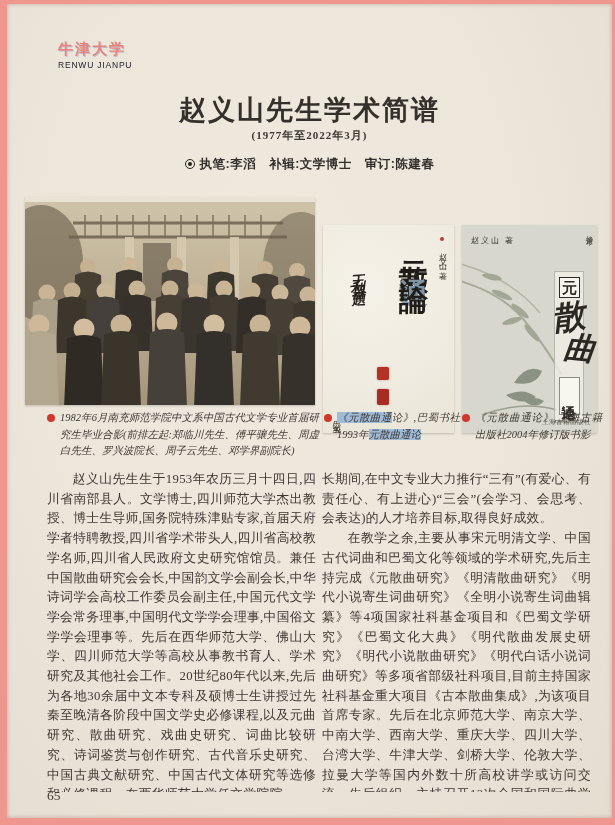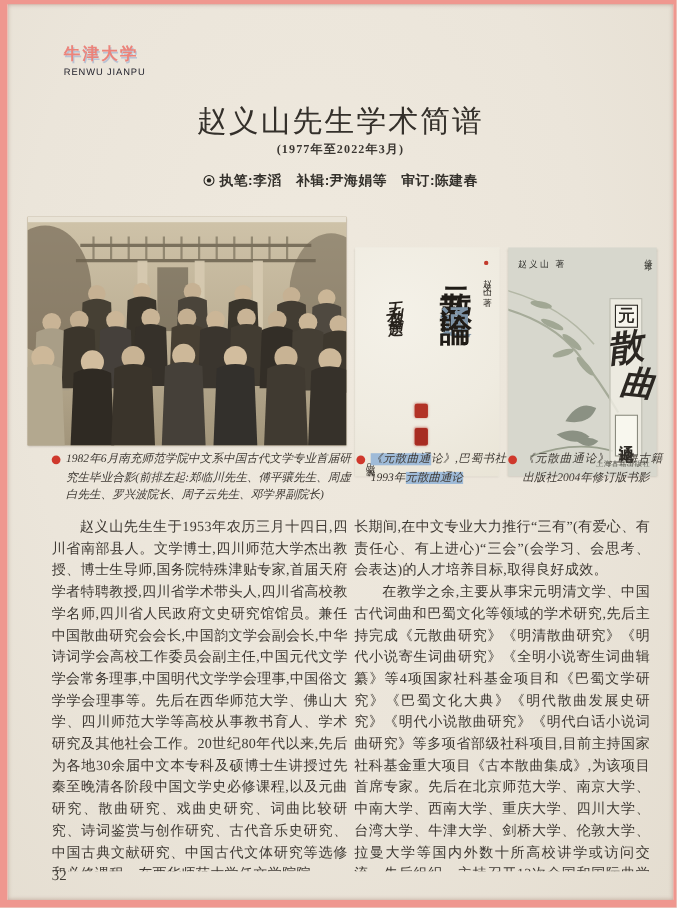--- a/index.html
+++ b/index.html
@@ -14,21 +14,21 @@
   
   .masthead { position:absolute; left:51px; top:36px; }
   .mast-cn { font-family:"Liberation Sans", sans-serif; font-weight:bold;
              font-size:15px; letter-spacing:2px; color:#ec837a;
              text-shadow:1px 1px 0 rgba(90,130,200,.35); }
   .mast-en { font-family:"Liberation Sans", sans-serif; font-weight:normal;
              font-size:8.5px; letter-spacing:.8px; color:#23232d; margin-top:1px; }
 
   
   .title { position:absolute; top:88px; left:0; width:100%; text-align:center;
-           font-family:"Liberation Sans", sans-serif; font-weight:normal;
+           font-family:"Liberation Sans", sans-serif; font-weight:bold;
            font-size:27px; letter-spacing:2px; color:#34302b; }
   .subtitle { position:absolute; top:124px; left:0; width:100%; text-align:center;
               font-size:11px; letter-spacing:1px; color:#3a3631; font-weight:bold; }
   .byline { position:absolute; top:152px; left:0; width:100%; text-align:center;
             font-family:"Liberation Sans", sans-serif; font-weight:bold;
             font-size:12.5px; color:#33302b; letter-spacing:.5px; }
   .target-icon { display:inline-block; width:10px; height:10px; border:1.5px solid #26241f;
                  border-radius:50%; position:relative; vertical-align:-1px; margin-right:5px; }
   .target-icon::after { content:''; position:absolute; left:2px; top:2px; right:2px; bottom:2px;
                         background:#26241f; border-radius:50%; }
@@ -109,21 +109,21 @@
 <div class="page">
 
   <div class="masthead">
     <div class="mast-cn">牛津大学</div>
     <div class="mast-en">RENWU JIANPU</div>
   </div>
 
   <div class="title">赵义山先生学术简谱</div>
   <div class="subtitle">(1977年至2022年3月)</div>
   <div class="byline">
-    <span class="target-icon"></span><span>执笔:李滔　补辑:尹海娟等　审订:陈建春</span>
+    <span class="target-icon"></span><span>执笔:李滔　补辑:文学博士　审订:陈建春</span>
   </div>
 
   <div class="photo-row">
 
     <div class="gphoto">
       <svg width="290" height="208" viewBox="0 0 290 208">
         <defs>
           <linearGradient id="pbg" x1="0" y1="0" x2="0" y2="1">
             <stop offset="0" stop-color="#cfc3a9"></stop>
               <stop offset=".5" stop-color="#bdb095"></stop>
@@ -311,14 +311,14 @@
   </div>
 
   <div class="col col-left">
     <p class="indent">赵义山先生生于1953年农历三月十四日,四川省南部县人。文学博士,四川师范大学杰出教授、博士生导师,国务院特殊津贴专家,首届天府学者特聘教授,四川省学术带头人,四川省高校教学名师,四川省人民政府文史研究馆馆员。兼任中国散曲研究会会长,中国韵文学会副会长,中华诗词学会高校工作委员会副主任,中国元代文学学会常务理事,中国明代文学学会理事,中国俗文学学会理事等。先后在西华师范大学、佛山大学、四川师范大学等高校从事教书育人、学术研究及其他社会工作。20世纪80年代以来,先后为各地30余届中文本专科及硕博士生讲授过先秦至晚清各阶段中国文学史必修课程,以及元曲研究、散曲研究、戏曲史研究、词曲比较研究、诗词鉴赏与创作研究、古代音乐史研究、中国古典文献研究、中国古代文体研究等选修和必修课程。在西华师范大学任文学院院</p>
   </div>
   <div class="col col-right">
     <p>长期间,在中文专业大力推行“三有”(有爱心、有责任心、有上进心)“三会”(会学习、会思考、会表达)的人才培养目标,取得良好成效。</p>
     <p class="indent">在教学之余,主要从事宋元明清文学、中国古代词曲和巴蜀文化等领域的学术研究,先后主持完成《元散曲研究》《明清散曲研究》《明代小说寄生词曲研究》《全明小说寄生词曲辑纂》等4项国家社科基金项目和《巴蜀文学研究》《巴蜀文化大典》《明代散曲发展史研究》《明代小说散曲研究》《明代白话小说词曲研究》等多项省部级社科项目,目前主持国家社科基金重大项目《古本散曲集成》,为该项目首席专家。先后在北京师范大学、南京大学、中南大学、西南大学、重庆大学、四川大学、台湾大学、牛津大学、剑桥大学、伦敦大学、拉曼大学等国内外数十所高校讲学或访问交流。先后组织、主持召开13次全国和国际曲学学术会议,先后20余次应邀出席</p>
   </div>
 
-  <div class="pagenum">32</div>
+  <div class="pagenum">65</div>
 </div>
 
 </body></html>

